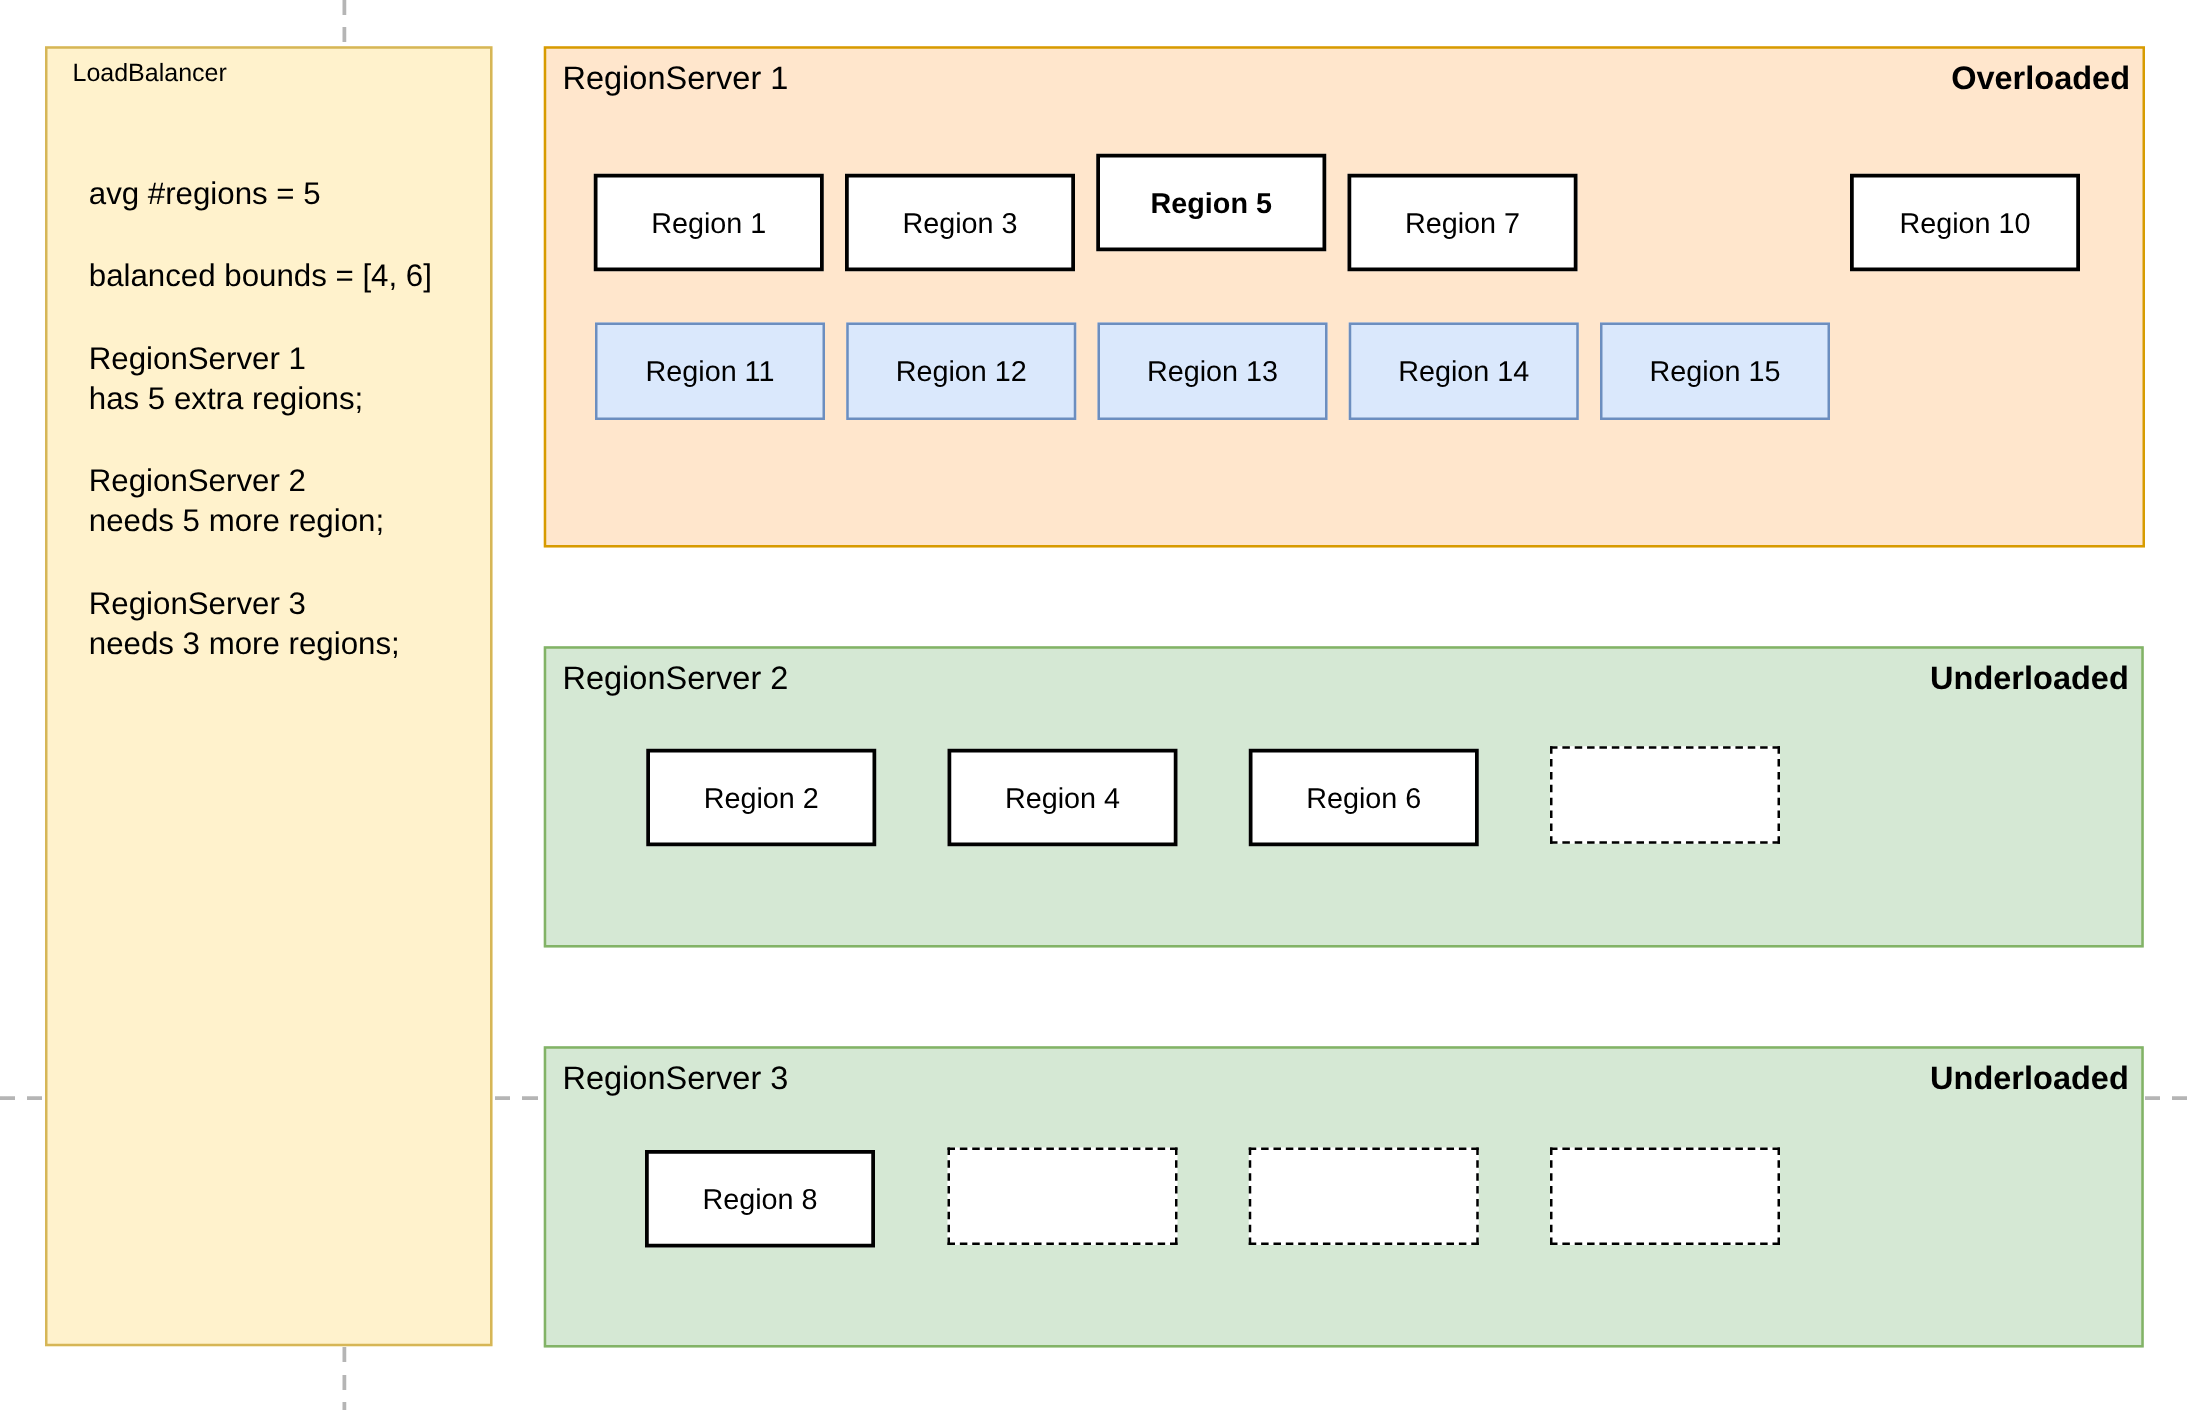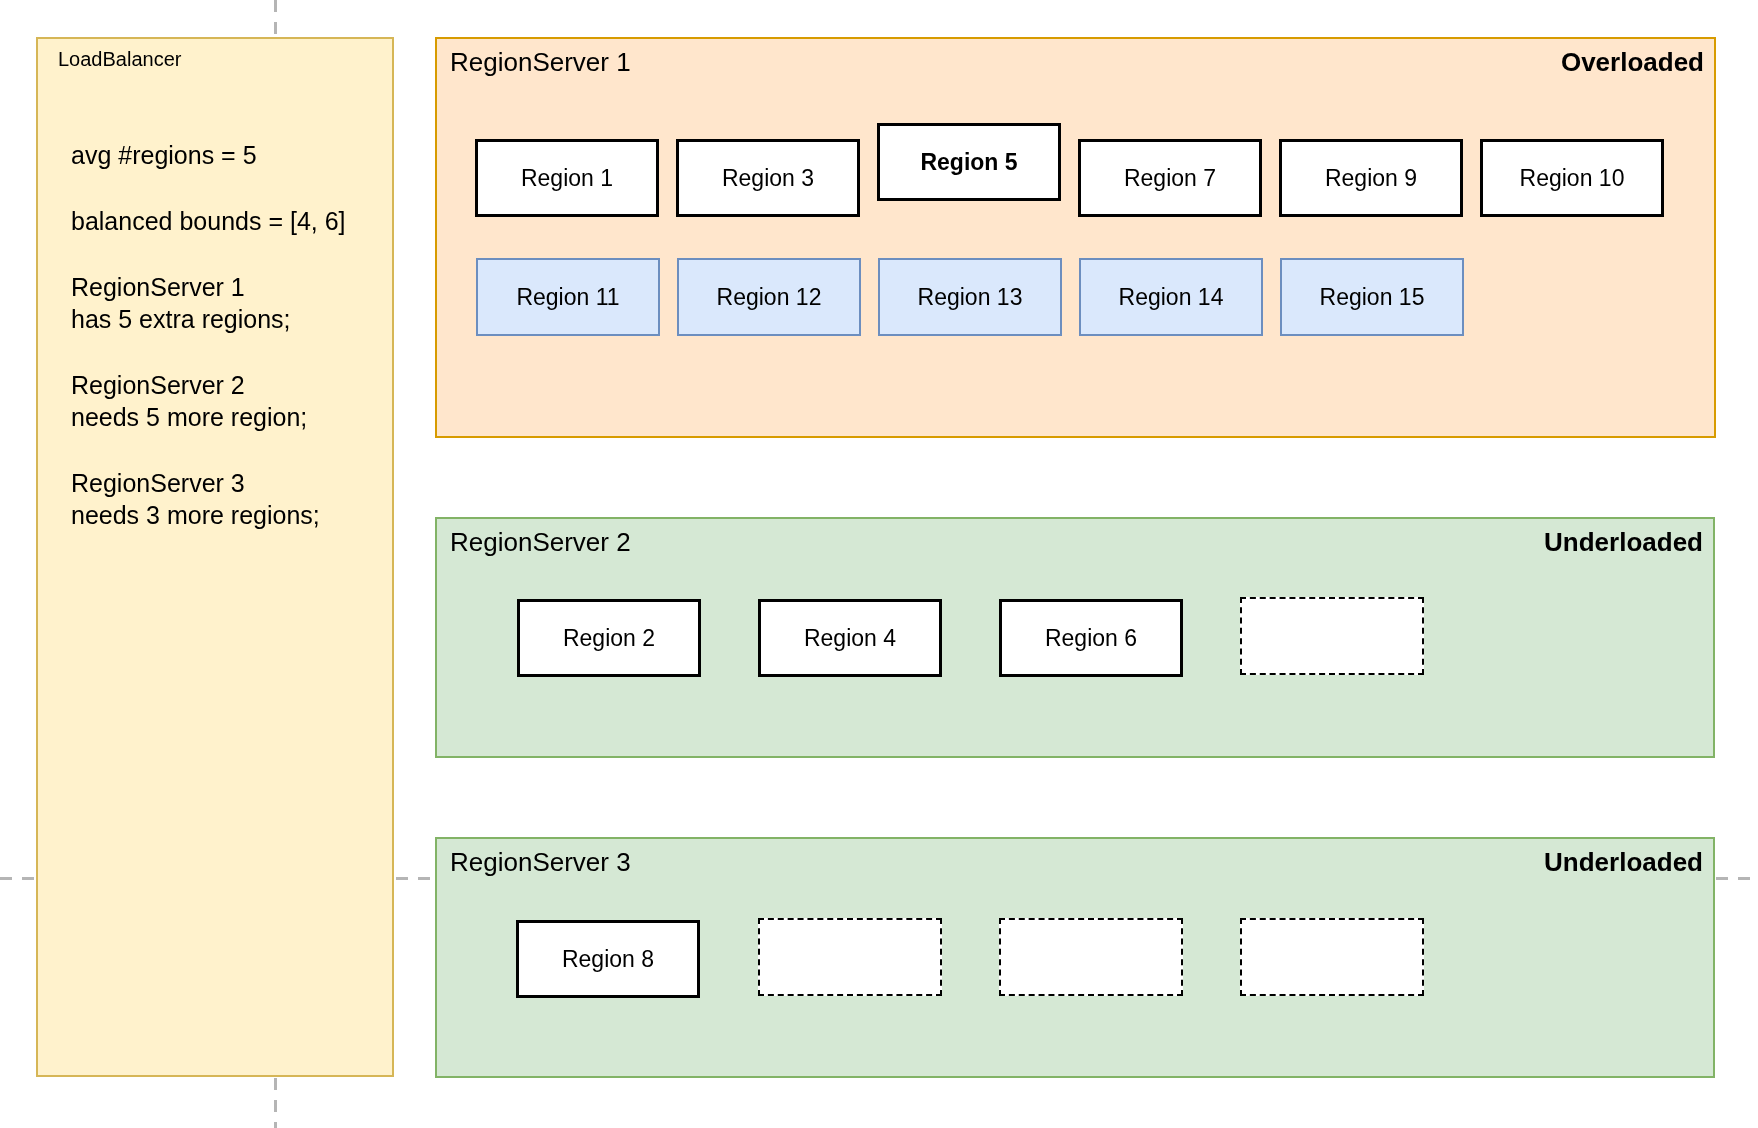--- a/index.html
+++ b/index.html
@@ -129,21 +129,20 @@
   </div>
 
   <div id="rs1" class="server overloaded">
     <div class="server-title">RegionServer 1</div>
     <div class="server-status">Overloaded</div>
 
     <div class="region" style="left:38px;  top:100px;">Region 1</div>
     <div class="region" style="left:239px; top:100px;">Region 3</div>
     <div class="region" style="left:440px; top:84px;font-weight:bold;">Region 5</div>
     <div class="region" style="left:641px; top:100px;">Region 7</div>
-    <div class="region" style="left:842px; top:100px;">Region 9</div>
     <div class="region" style="left:1043px;top:100px;">Region 10</div>
 
     <div class="region moving" style="left:39px;  top:219px;">Region 11</div>
     <div class="region moving" style="left:240px; top:219px;">Region 12</div>
     <div class="region moving" style="left:441px; top:219px;">Region 13</div>
     <div class="region moving" style="left:642px; top:219px;">Region 14</div>
     <div class="region moving" style="left:843px; top:219px;">Region 15</div>
   </div>
 
   <div id="rs2" class="server underloaded">

